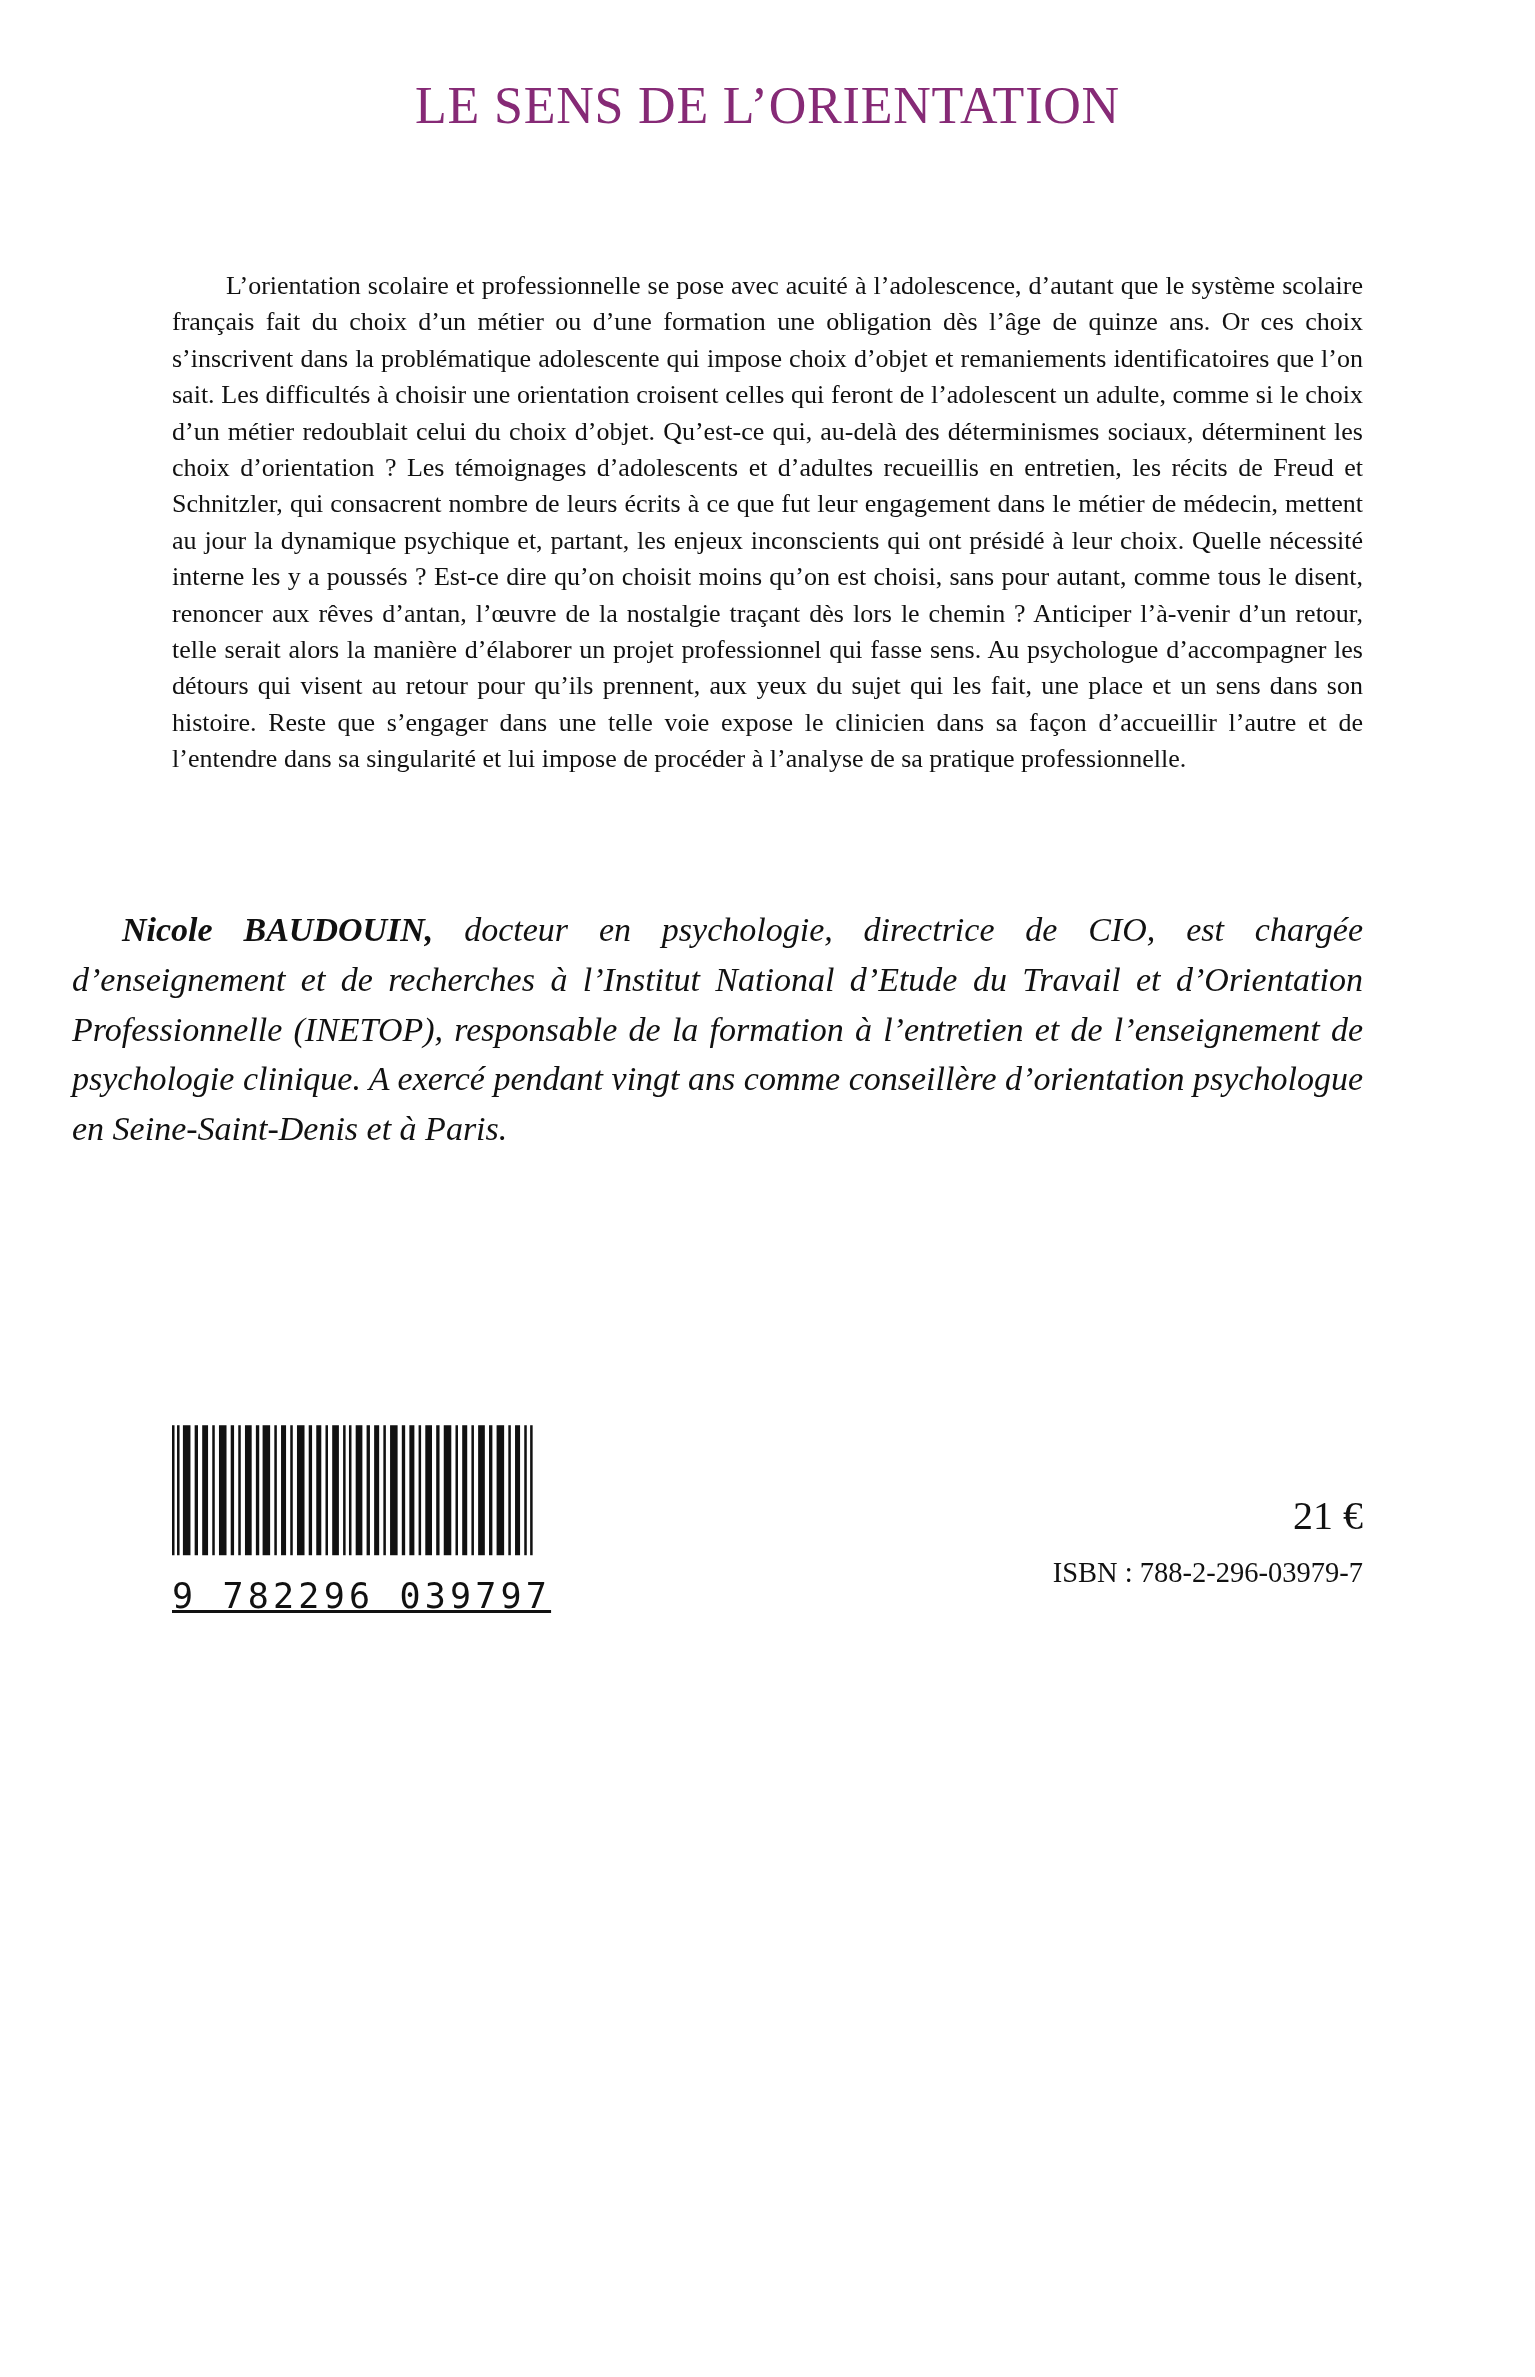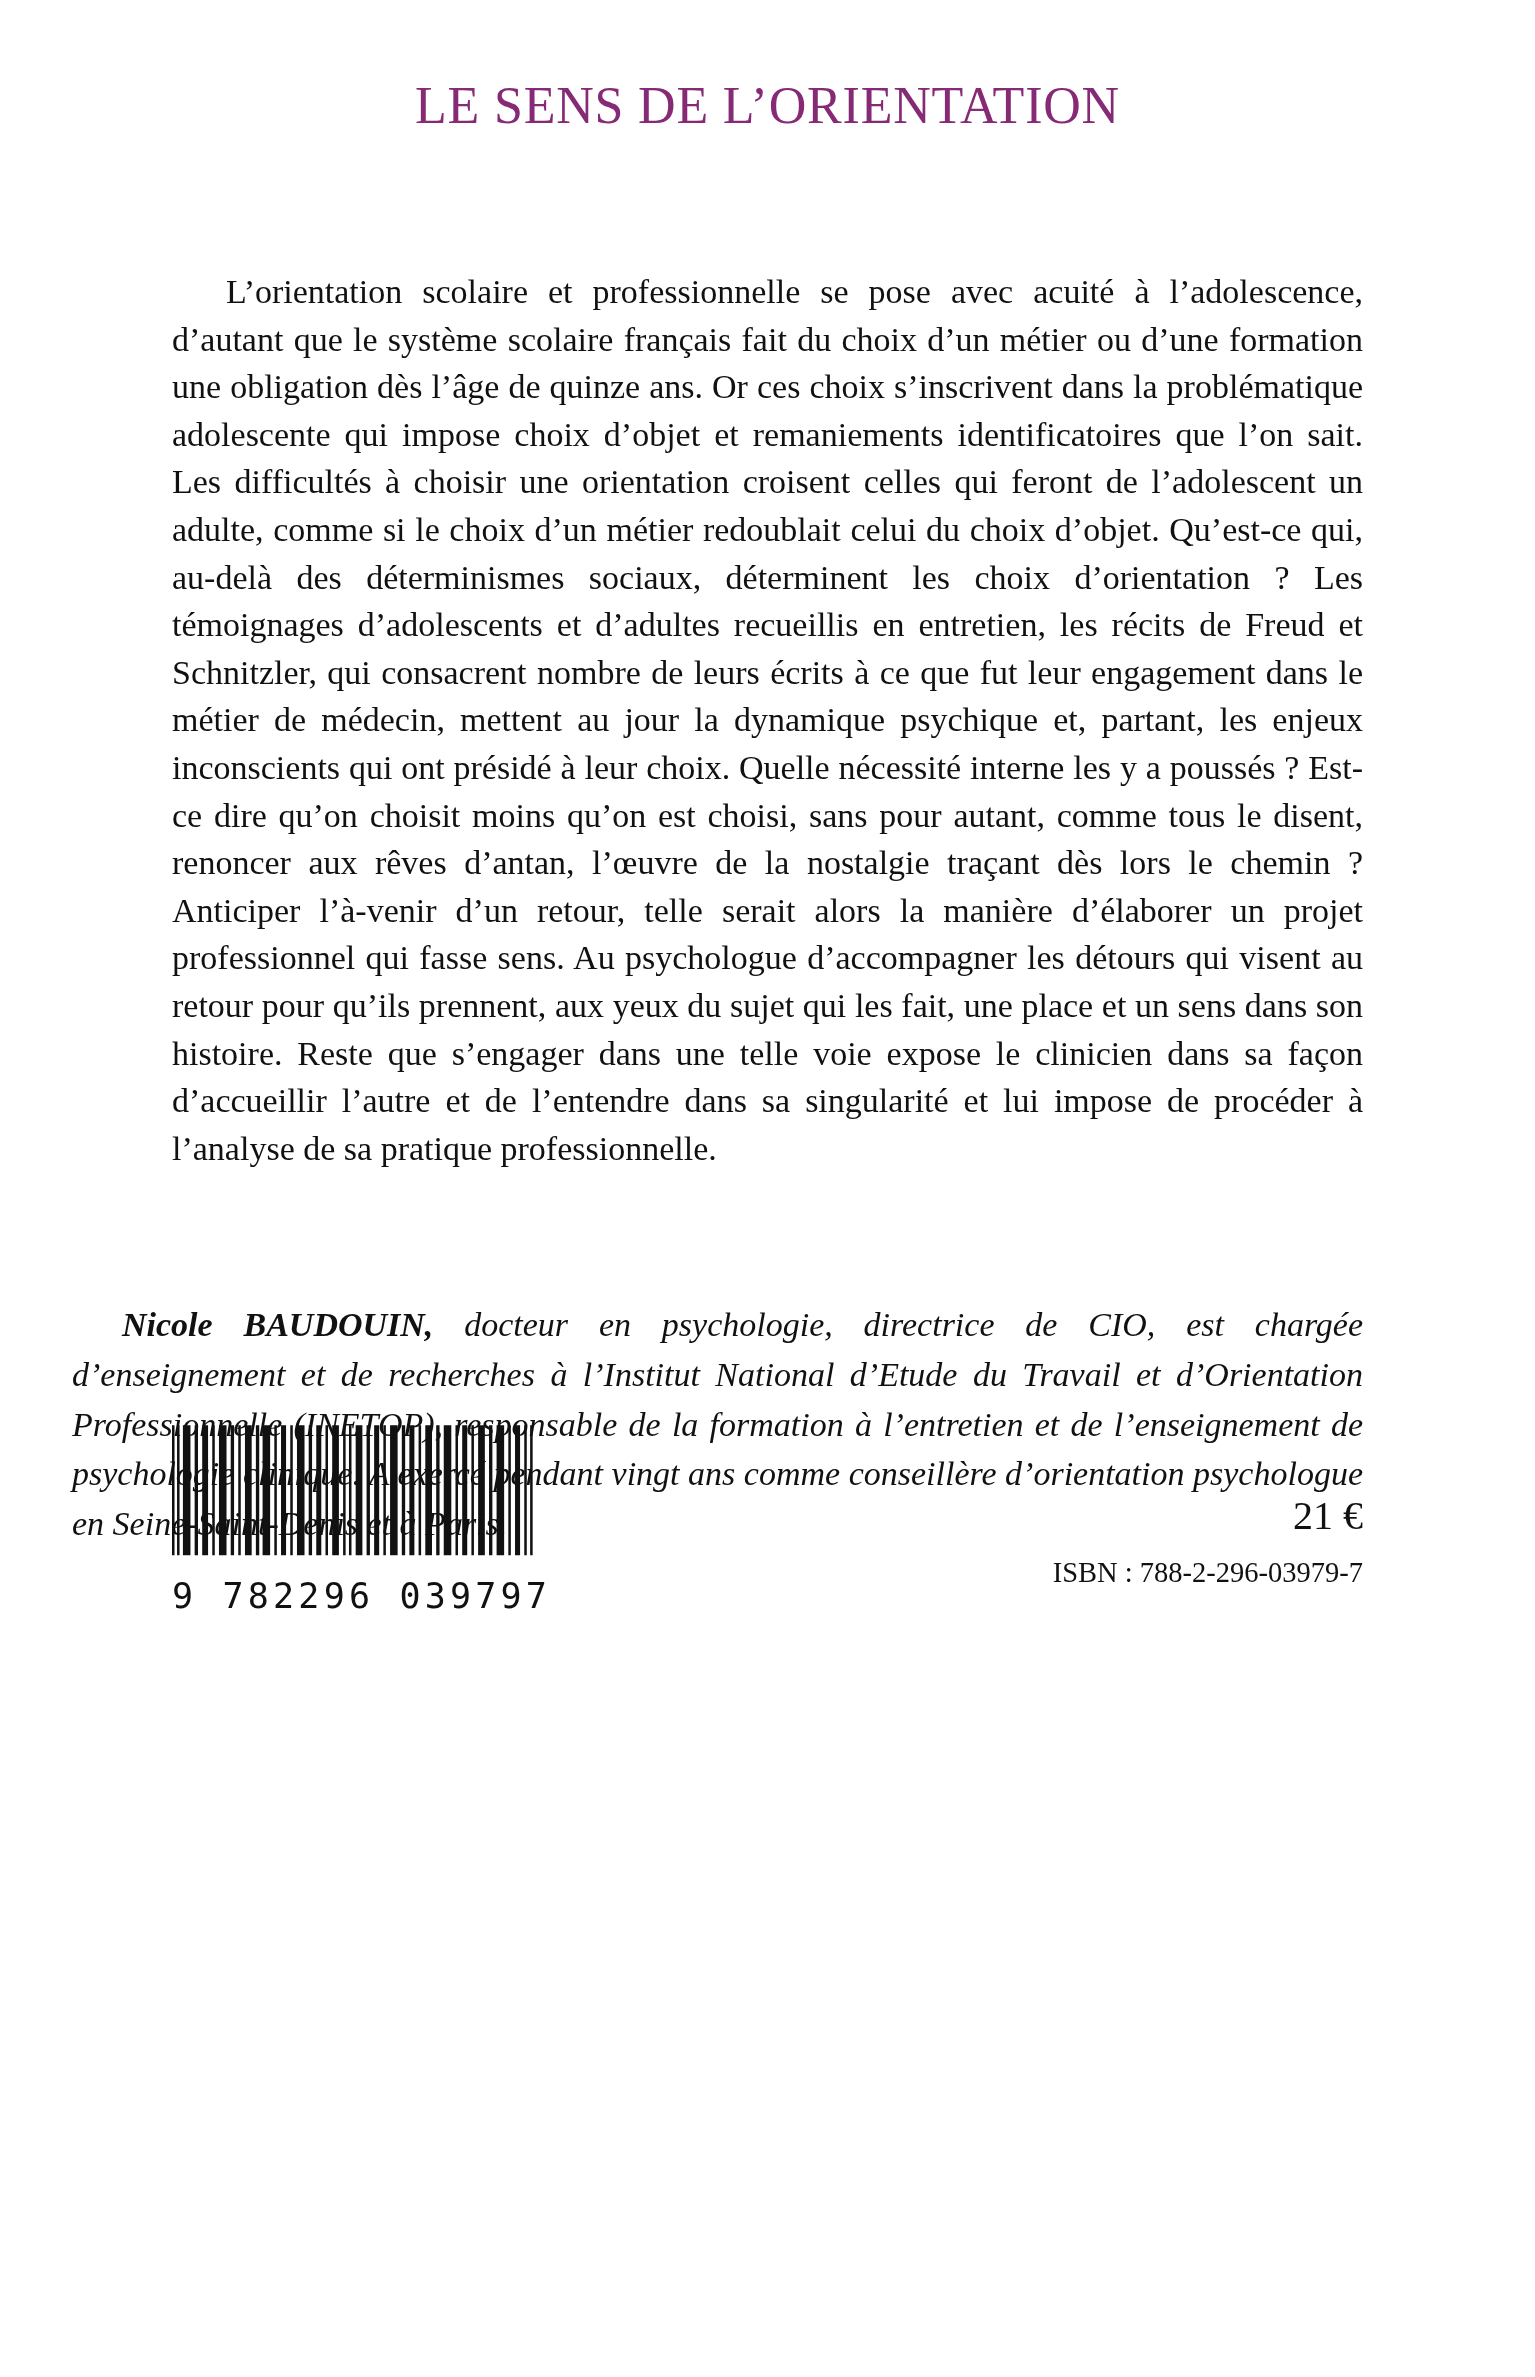--- a/index.html
+++ b/index.html
@@ -23,21 +23,21 @@
     text-align: center;
     font-size: 52px;
     font-weight: normal;
     letter-spacing: 0.8px;
     font-family: "Liberation Serif", serif;
   }
   .summary {
     margin: 133px 172px 0 172px;
     text-align: justify;
     text-indent: 54px;
-    font-size: 34px;
+    font-size: 26px;
     line-height: 1.40;
     color: #111111;
   }
   .bio {
     margin: 128px 172px 0 72px;
     text-align: justify;
     text-indent: 50px;
     font-size: 34px;
     line-height: 1.46;
     font-style: italic;
@@ -55,20 +55,21 @@
   .barcode-bars {
     display: block;
   }
   .barcode-digits {
     font-family: "DejaVu Sans Mono", monospace;
     font-size: 35px;
     letter-spacing: 4.2px;
     margin-top: 18px;
     white-space: nowrap;
     color: #111111;
+    text-decoration: underline;
   }
   .price-block {
     position: absolute;
     right: 172px;
     bottom: 143px;
     text-align: right;
   }
   .price {
     margin: 0 0 18.5px 0;
     font-size: 40px;

